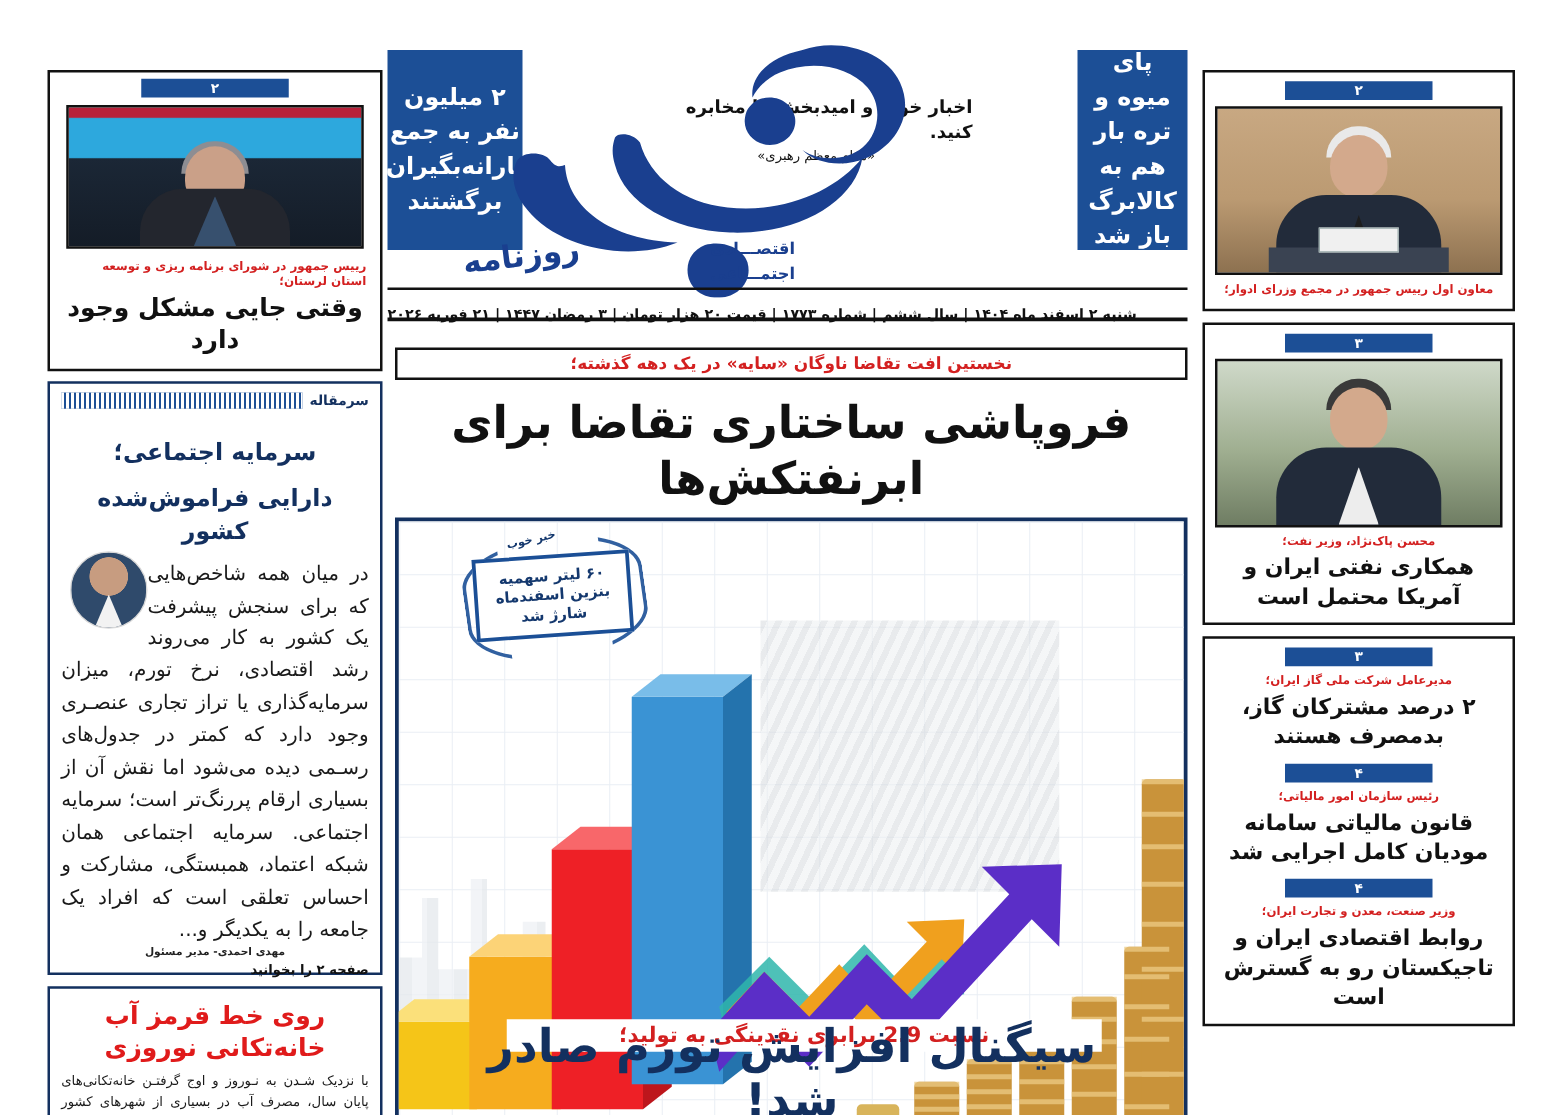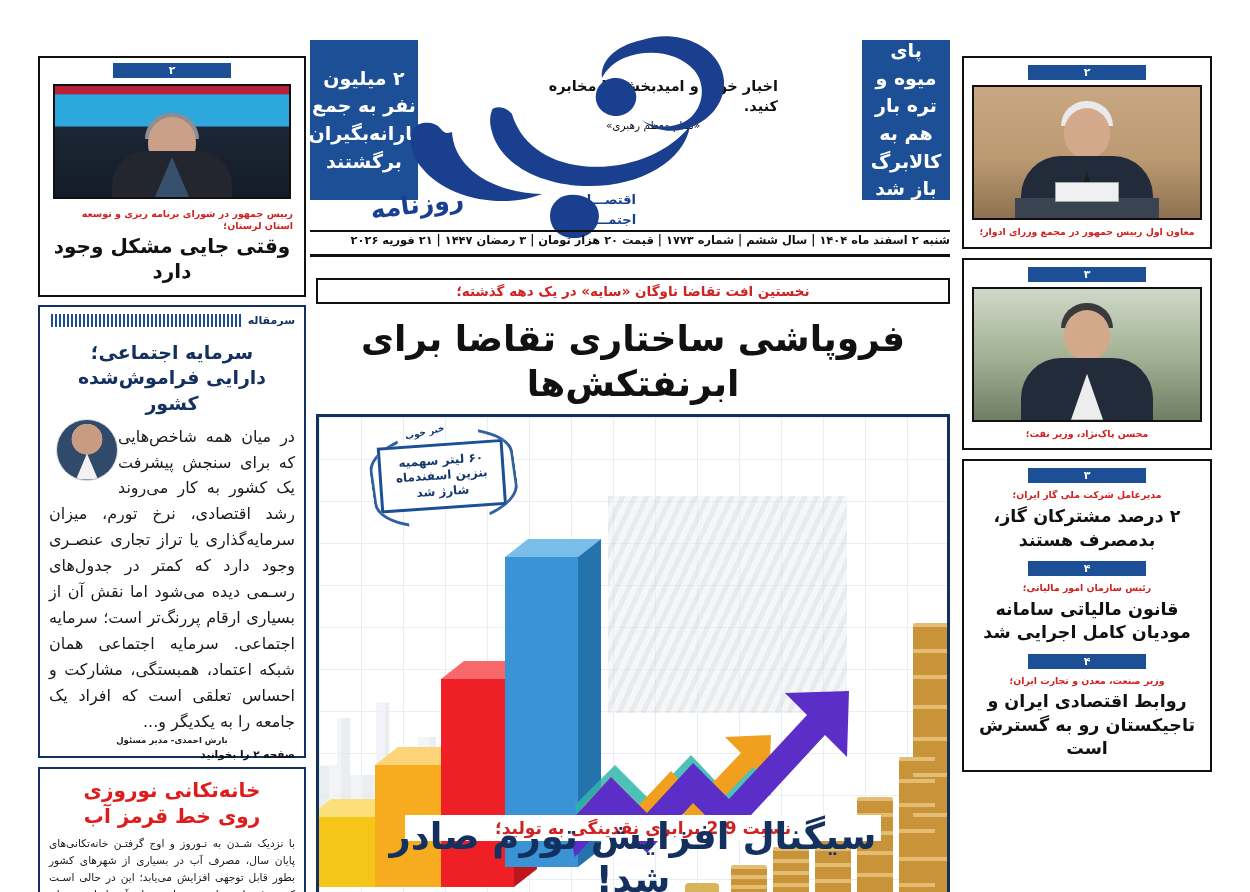--- a/index.html
+++ b/index.html
@@ -51,21 +51,21 @@
     position: absolute; left: 50%; bottom: 0; transform: translateX(-50%);
     width: 34px; height: 40px; background: #37506e; clip-path: polygon(50% 0,100% 100%,0 100%);
   }
   .lc-cap-kicker { font-size: 9.5px; color: #d32020; font-weight: bold; padding: 3px 6px 1px; line-height: 1.3; }
   .lc-cap-head { font-size: 20px; line-height: 1.25; padding: 0 6px 6px; color: #111; font-weight: bold; letter-spacing: -0.6px;}
 
   .lc-edit { margin-top: 8px; border: 2px solid #13305f; padding: 7px 9px 8px; }
   .edit-toprow { display: flex; align-items: center; gap: 6px; }
   .edit-label { font-size: 11px; color: #13305f; font-weight: bold; white-space: nowrap; }
   .edit-rule { flex: 1; height: 13px; background: #1c4f96; background-image: repeating-linear-gradient(90deg,#fff 0 2px,transparent 2px 4px); }
-  .edit-title { font-size: 19px; line-height: 1.35; color: #13305f; font-weight: bold; text-align: center; margin-top: 13px; letter-spacing: -0.4px;}
+  .edit-title { font-size: 19px; line-height: 1.35; color: #13305f; font-weight: bold; text-align: center; margin-top: 23px; letter-spacing: -0.4px;}
   .edit-body { font-size: 16px; line-height: 1.62; color: #1a1a1a; text-align: justify; margin-top: 7px; }
   .edit-avatar {
     float: left; width: 62px; height: 62px; border-radius: 50%;
     background: radial-gradient(circle at 50% 32%, #c79c80 0 30%, #2f4a6b 31% 100%);
     margin: 2px 0 3px 7px; position: relative; overflow: hidden; border: 1px solid #d8d8d8;
   }
   .edit-avatar::after {
     content: ""; position: absolute; left: 50%; bottom: 0; transform: translateX(-50%);
     width: 22px; height: 26px; background: #f2f2f2; clip-path: polygon(50% 0,100% 100%,0 100%);
   }
@@ -89,22 +89,22 @@
     position: absolute; left: 60px; top: 150px;
     font-size: 25px; color: #1a3f8f; font-weight: bold;
     transform: rotate(-7deg); letter-spacing: -1px;
   }
   .logo-sub {
     position: absolute; left: 258px; top: 150px; color: #1a3f8f;
     font-size: 13px; font-weight: bold; line-height: 1.55; text-align: center; letter-spacing: 2px;
   }
   .mast-rule { position: absolute; left: 0; top: 190px; width: 640px; border-top: 2px solid #111; }
   .mast-date {
-    position: absolute; left: 0; top: 193px; width: 640px;
-    text-align: right; font-size: 11.4px; font-weight: bold; color: #111; letter-spacing: -0.2px;
+    position: absolute; left: 0; top: 204px; width: 640px;
+    text-align: left; font-size: 11.4px; font-weight: bold; color: #111; letter-spacing: -0.2px;
   }
   .mast-rule2 { position: absolute; left: 0; top: 214px; width: 640px; border-top: 3px solid #111; }
 
   
   .promo {
     position: absolute; background: #1c4f96; color: #fff;
     font-weight: bold; display: flex; align-items: center; justify-content: center;
     text-align: center; line-height: 1.45; padding: 6px;
   }
   .promo-left { left: 0px; top: 0px; width: 108px; height: 160px; font-size: 19px; }
@@ -236,30 +236,30 @@
       <div class="lc-cap-kicker rtl">رییس جمهور در شورای برنامه ریزی و توسعه استان لرستان؛</div>
       <div class="lc-cap-head rtl center">وقتی جایی مشکل وجود دارد</div>
     </div>
 
     <div class="lc-edit">
       <div class="edit-toprow">
         <div class="edit-label">سرمقاله</div>
         <div class="edit-rule"></div>
       </div>
       <div class="edit-title">سرمایه اجتماعی؛</div>
-      <div class="edit-title" style="margin-top:0">دارایی فراموش‌شده کشور</div>
+      <div class="edit-title" style="margin-top:12px">دارایی فراموش‌شده کشور</div>
       <div class="edit-avatar"></div>
       <div class="edit-body rtl">در میان همه شاخص‌هایی که برای سنجش پیشرفت یک کشور به کار می‌روند رشد اقتصادی، نرخ تورم، میزان سرمایه‌گذاری یا تراز تجاری عنصـری وجود دارد که کمتر در جدول‌های رسـمی دیده می‌شود اما نقش آن از بسیاری ارقام پررنگ‌تر است؛ سرمایه اجتماعی. سرمایه اجتماعی همان شبکه اعتماد، همبستگی، مشارکت و احساس تعلقی است که افراد یک جامعه را به یکدیگر و...</div>
-      <div class="edit-byline">بارش احمدی- مدیر مسئول</div>
+      <div class="edit-byline">مهدی احمدی- مدیر مسئول</div>
       <div class="edit-more">صفحه ۲ را بخوانید</div>
     </div>
 
     <div class="lc-art2">
+      <div class="art2-title">روی خط قرمز آب</div>
       <div class="art2-title">خانه‌تکانی نوروزی</div>
-      <div class="art2-title">روی خط قرمز آب</div>
       <div class="art2-body rtl">با نزدیک شـدن به نـوروز و اوج گرفتـن خانه‌تکانی‌های پایان سال، مصرف آب در بسیاری از شهرهای کشور بطور قابل توجهی افزایش می‌یابد؛ این در حالی اسـت که بەرغم بارش‌های زمسـتانی، منابع آبی ایران همچنان در وضعیت شکننده قرار دارند و کارشناسان بر ضرورت مدیریت مصرف و صرفه‌جویی بیشـتر آب در این ایام تأکید می‌کنند.خانه تکانی در واپسین روزهای فصل زمستان، در آستانه دگرگونی طبیعت، آغاز سال نو و استقبال از بهار در کانون توجه خانواده های ایرانی بوده و با نظافت و پاکیزگی محل سکونت و کار، نوید نو شدن را می دهد. با این حال در این ایام که برخی از شـهرهای کشور با تنش کمی و کیفی آب مواجه هستند و غالب آنها بر روی خط قرمز آب قرار دارند، مصرف آب بین دو تا سه برابر افزایش می یابد. ایران به دلیل...</div>
 
     </div>
   </div>
 
   <div class="masthead">
 
     <div class="promo promo-left">۲ میلیون نفر به جمع یارانه‌بگیران برگشتند</div>
 
     <div class="promo promo-right">پای میوه و تره بار هم به کالابرگ باز شد</div>
@@ -417,20 +417,21 @@
 
     <div class="rc-card" style="margin-top:9px">
       <div class="pagebadge">۳</div>
       <div class="rc-photo p2">
         <div class="hair"></div>
         <div class="head"></div>
         <div class="body"></div>
         <div class="shirt"></div>
       </div>
       <div class="rc-kicker rtl">محسن پاک‌نژاد، وزیر نفت؛</div>
+      <div class="rc-head rtl">همکاری نفتی ایران و آمریکا محتمل است</div>
     </div>
 
     <div class="rc-list">
       <div class="rc-item">
         <div class="pagebadge">۳</div>
         <div class="rc-kicker rtl">مدیرعامل شرکت ملی گاز ایران؛</div>
         <div class="rc-head rtl">۲ درصد مشترکان گاز، بدمصرف هستند</div>
       </div>
       <div class="rc-item">
         <div class="pagebadge">۴</div>

